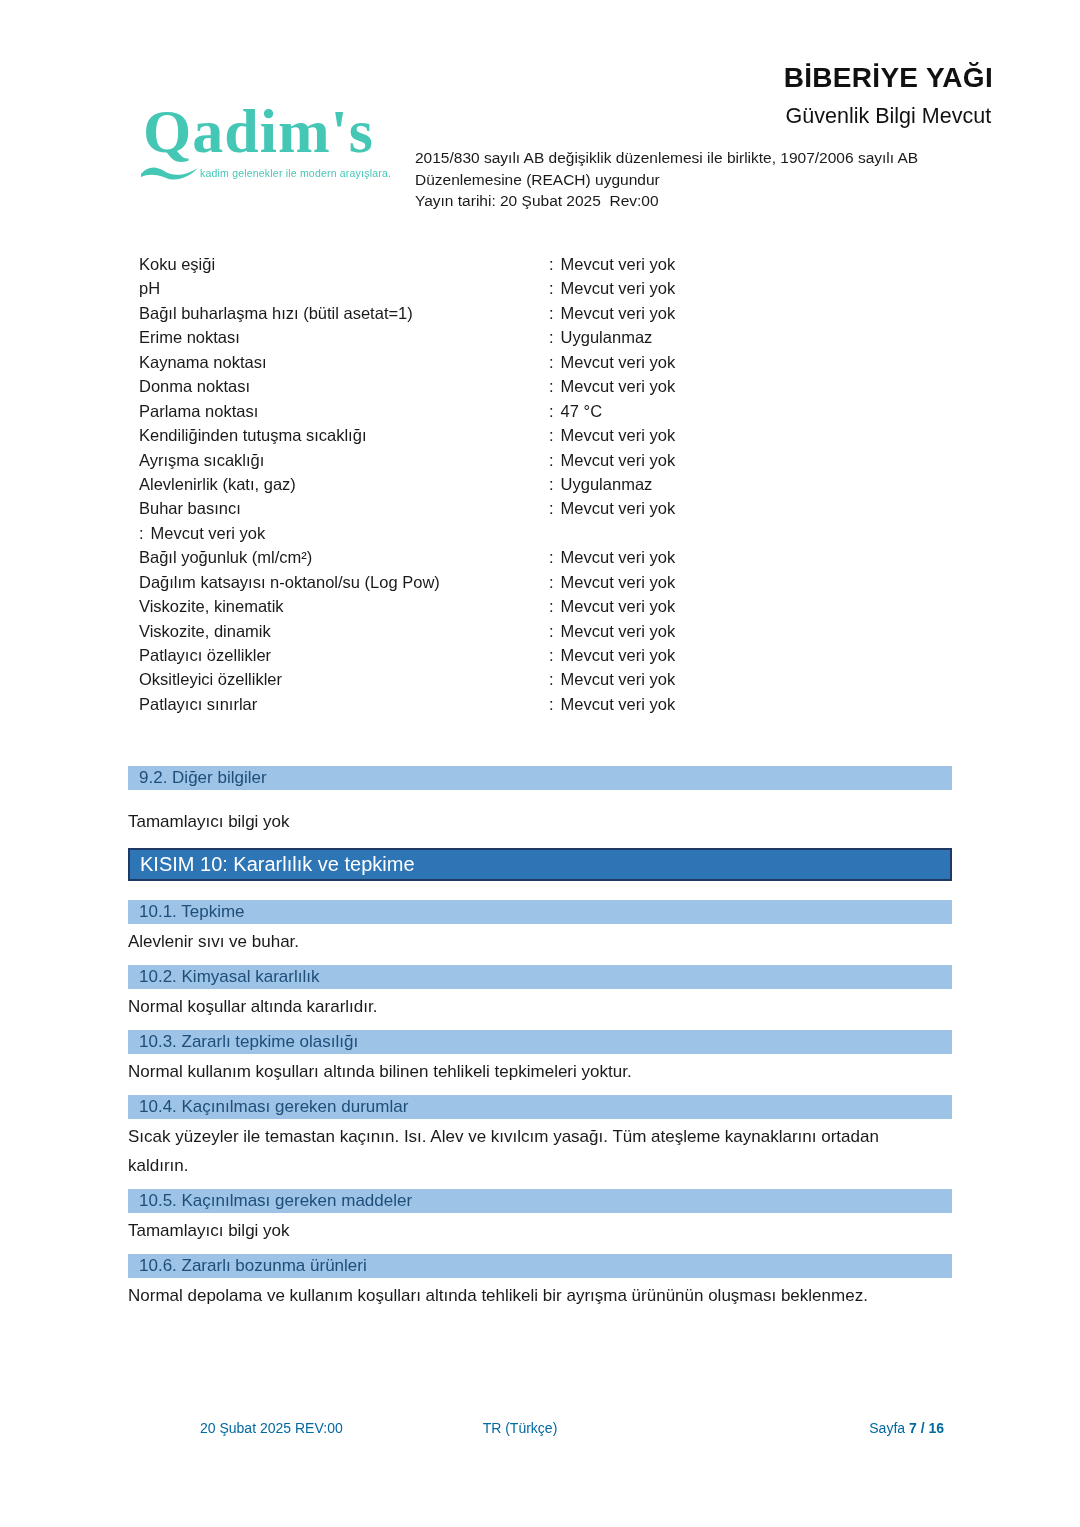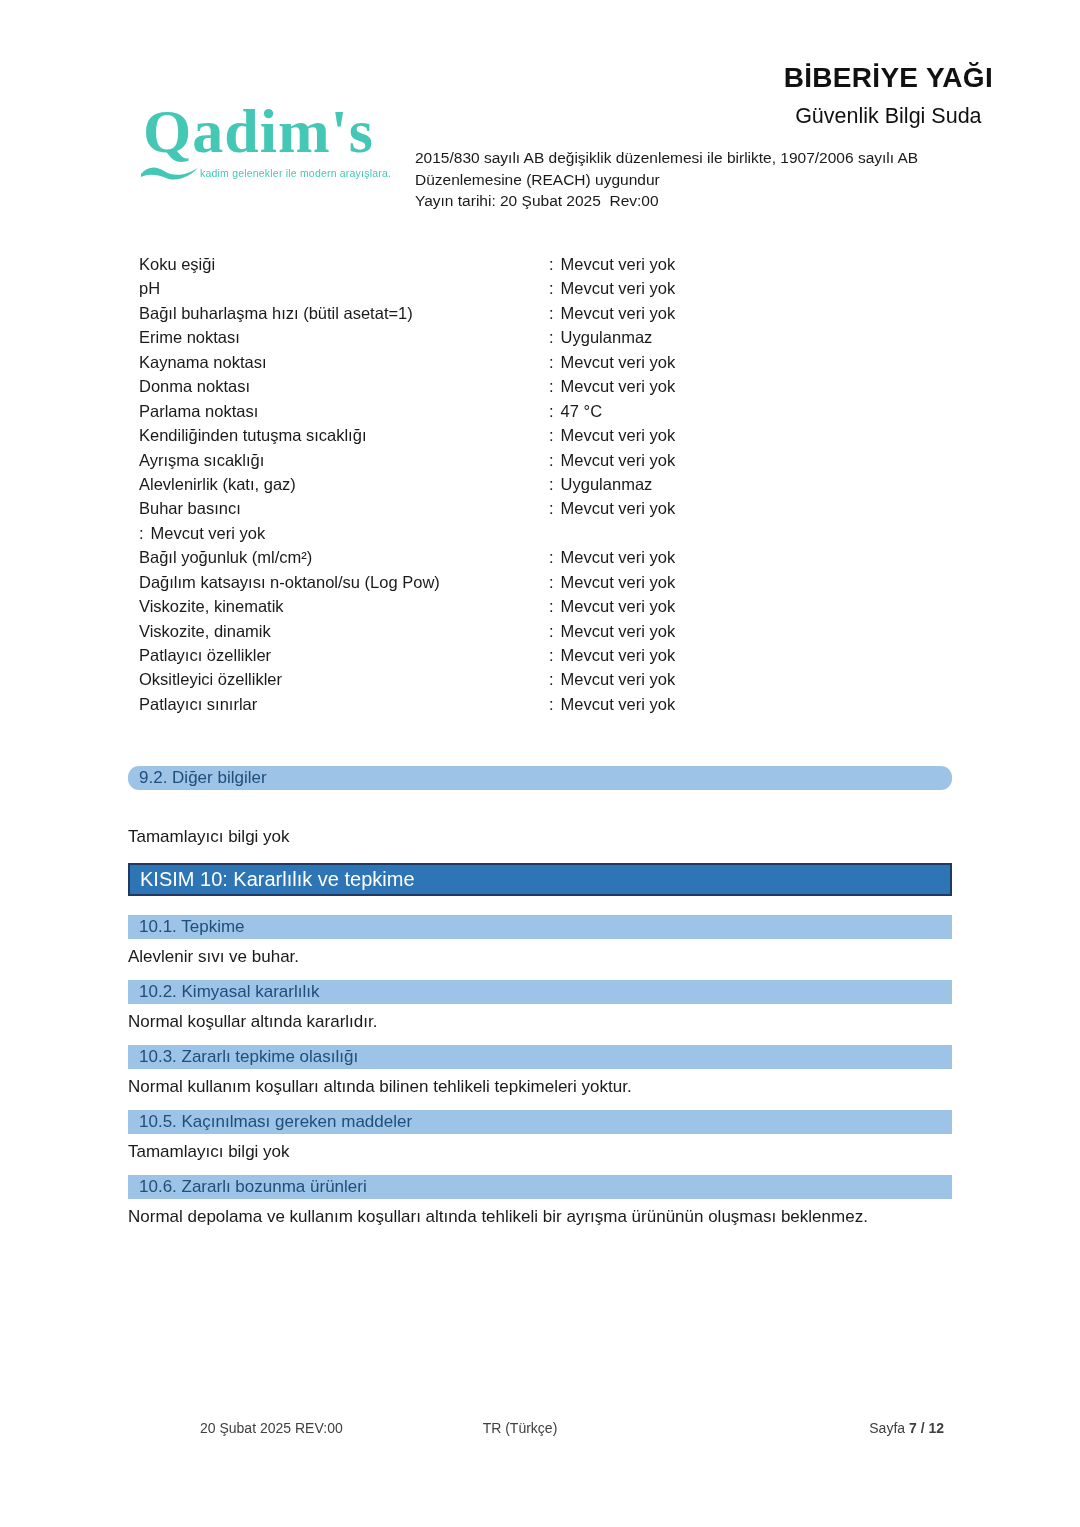--- a/index.html
+++ b/index.html
@@ -54,58 +54,58 @@
   .sub-bar {
     background: #9dc3e6;
     height: 24px;
     line-height: 24px;
     padding-left: 11px;
     margin-bottom: 3px;
     color: #1f4e79;
     font-size: 17px;
     white-space: nowrap;
   }
-  .section-9-2 .sub-bar { margin-bottom: 32px; border-radius: 11px; }
+  .section-9-2 .sub-bar { margin-bottom: 17px; }
   .main-bar {
     background: #2e75b6;
     border: 2px solid #1f3864;
     height: 29px;
     line-height: 29px;
     padding-left: 10px;
     color: #ffffff;
     font-size: 20px;
     margin-bottom: 19px;
     white-space: nowrap;
   }
   .sec-body { font-size: 17px; line-height: 29px; margin-bottom: 9px; max-width: 810px; color: #1a1a1a; }
   .section-9-2 .sec-body { margin-bottom: 12px; }
 
   
-  .footer { position: absolute; left: 0; top: 1418px; width: 1080px; height: 22px; font-size: 14px; line-height: 20px; color: #404040; }
+  .footer { position: absolute; left: 0; top: 1418px; width: 1080px; height: 22px; font-size: 14px; line-height: 20px; color: #0369a1; }
   .footer-date { position: absolute; left: 200px; }
   .footer-lang { position: absolute; left: 0; width: 984px; text-align: center; padding-left: 28px; }
   .footer-page { position: absolute; right: 136px; }
   .footer-page b { font-weight: bold; }
 </style>
 </head>
 <body>
 
 <div class="page">
 
   <div class="logo">
     <div class="logo-brand">Qadim's</div>
     <svg class="logo-swoosh" width="60" height="18" viewBox="0 0 60 18">
       <path d="M1,10 C8,2 16,2 24,7 C34,13 44,12 58,4 C48,14 36,18 26,14 C16,10 8,10 1,13 Z" fill="#45c7b6"></path>
     </svg>
     <div class="logo-tagline">kadim gelenekler ile modern arayışlara.</div>
   </div>
 
   <div class="title-block">
     <div class="product-title">BİBERİYE YAĞI</div>
-    <div class="doc-type">Güvenlik Bilgi Suda</div>
+    <div class="doc-type">Güvenlik Bilgi Mevcut</div>
   </div>
 
   <div class="compliance">
     <div>2015/830 sayılı AB değişiklik düzenlemesi ile birlikte, 1907/2006 sayılı AB</div>
     <div>Düzenlemesine (REACH) uygundur</div>
     <div>Yayın tarihi: 20 Şubat 2025  Rev:00</div>
   </div>
 
   <div class="properties" id="properties">
       <div class="prop-row">
@@ -198,29 +198,33 @@
         <div class="sec-body">Alevlenir sıvı ve buhar.</div>
       </div>
       <div class="section section-10-2">
         <div class="sub-bar"><span class="sub-bar-title">10.2. Kimyasal kararlılık</span></div>
         <div class="sec-body">Normal koşullar altında kararlıdır.</div>
       </div>
       <div class="section section-10-3">
         <div class="sub-bar"><span class="sub-bar-title">10.3. Zararlı tepkime olasılığı</span></div>
         <div class="sec-body">Normal kullanım koşulları altında bilinen tehlikeli tepkimeleri yoktur.</div>
       </div>
+      <div class="section section-10-4">
+        <div class="sub-bar"><span class="sub-bar-title">10.4. Kaçınılması gereken durumlar</span></div>
+        <div class="sec-body">Sıcak yüzeyler ile temastan kaçının. Isı. Alev ve kıvılcım yasağı. Tüm ateşleme kaynaklarını ortadan kaldırın.</div>
+      </div>
       <div class="section section-10-5">
         <div class="sub-bar"><span class="sub-bar-title">10.5. Kaçınılması gereken maddeler</span></div>
         <div class="sec-body">Tamamlayıcı bilgi yok</div>
       </div>
       <div class="section section-10-6">
         <div class="sub-bar"><span class="sub-bar-title">10.6. Zararlı bozunma ürünleri</span></div>
         <div class="sec-body">Normal depolama ve kullanım koşulları altında tehlikeli bir ayrışma ürününün oluşması beklenmez.</div>
       </div>
     </div>
 
   <div class="footer">
     <div class="footer-date">20 Şubat 2025 REV:00</div>
     <div class="footer-lang">TR (Türkçe)</div>
-    <div class="footer-page"><span>Sayfa</span>&nbsp;<b>7 / 12</b></div>
+    <div class="footer-page"><span>Sayfa</span>&nbsp;<b>7 / 16</b></div>
   </div>
 
 </div>
 
 </body></html>

